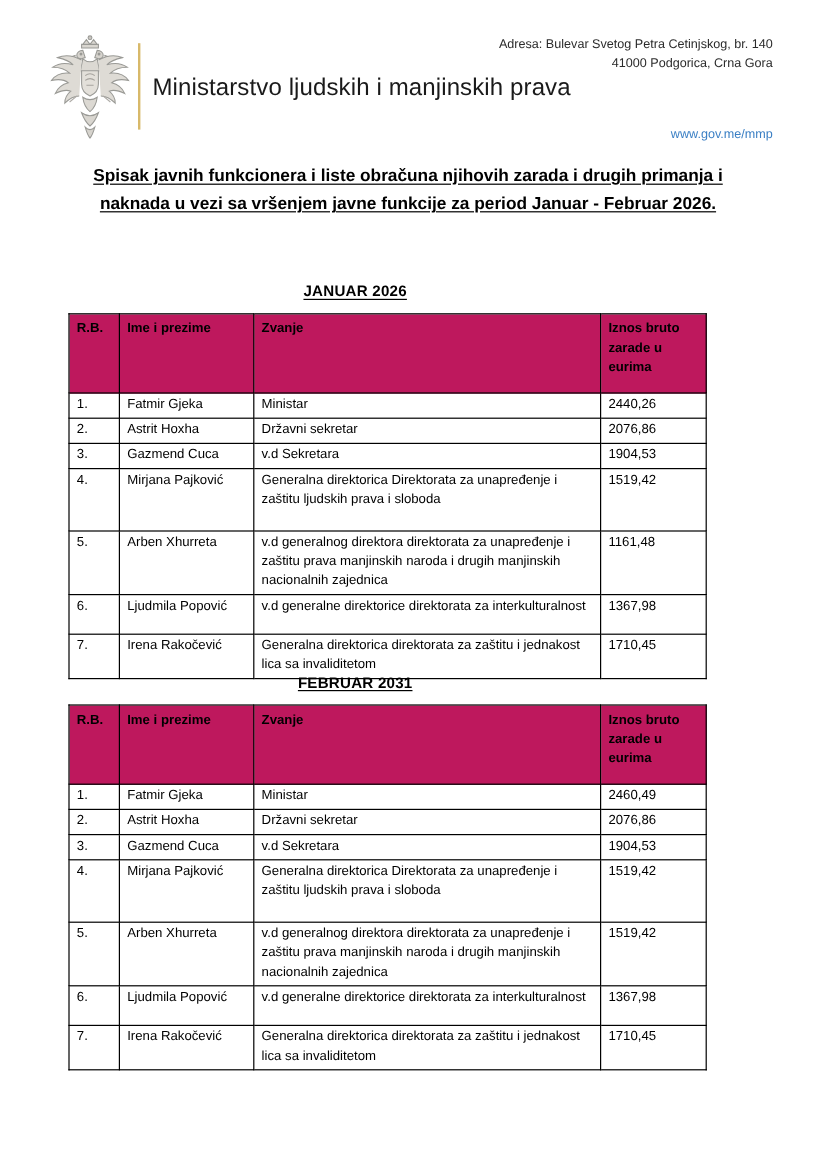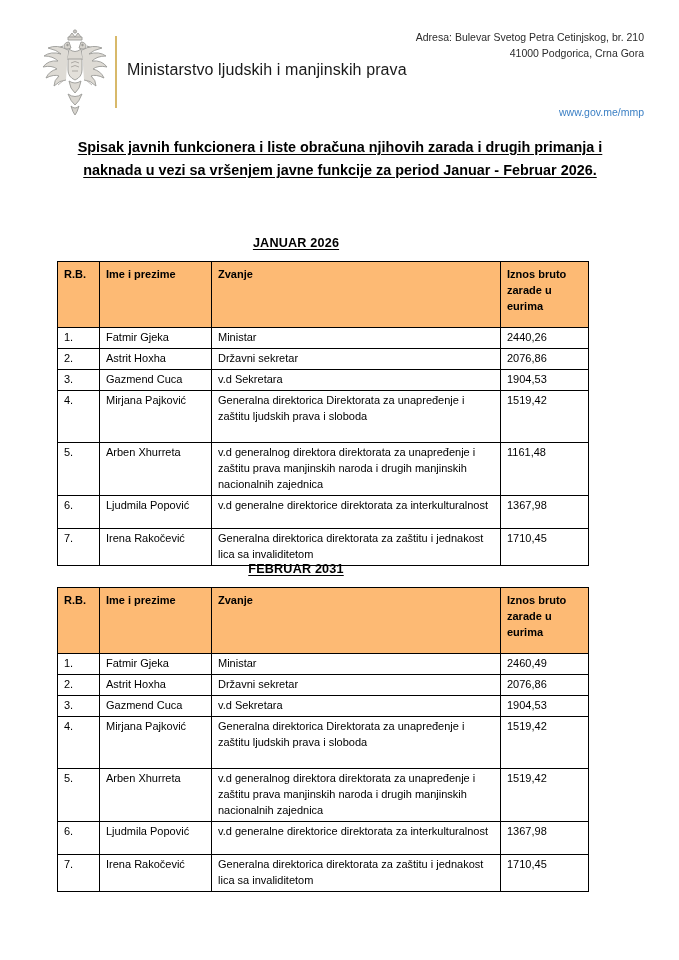--- a/index.html
+++ b/index.html
@@ -46,21 +46,21 @@
     left: 127px;
     top: 36px;
     line-height: 1.55;
   }
   .brand-country {
     font-size: 15.5px;
     color: #1a1a1a;
     letter-spacing: 0.1px;
   }
   .brand-ministry {
-    font-size: 16px;
+    font-size: 20px;
     color: #1a1a1a;
     letter-spacing: 0.1px;
   }
 
   .address-block {
     position: absolute;
     right: 35px;
     top: 8px;
     text-align: right;
     font-size: 10.5px;
@@ -116,21 +116,21 @@
   table.salary-table th,
   table.salary-table td {
     border: 1px solid #000000;
     vertical-align: top;
     padding: 2px 5px 2px 6px;
     line-height: 1.45;
     font-weight: normal;
     text-align: left;
   }
   table.salary-table thead th {
-    background: #fdba74;
+    background: #be185d;
     font-weight: bold;
     height: 58px;
     vertical-align: top;
     padding-top: 5px;
   }
   col.c-rb     { width: 42px; }
   col.c-name   { width: 112px; }
   col.c-title  { width: 289px; }
   col.c-amount { width: 88px; }
 
@@ -175,21 +175,21 @@
     </svg>
   </div>
 
   <div class="brand-rule"></div>
 
   <div class="brand-text">
     <div class="brand-ministry">Ministarstvo ljudskih i manjinskih prava</div>
   </div>
 
   <div class="address-block">
-    <div>Adresa: Bulevar Svetog Petra Cetinjskog, br. 210</div>
+    <div>Adresa: Bulevar Svetog Petra Cetinjskog, br. 140</div>
     <div>41000 Podgorica, Crna Gora</div>
     <div class="url">www.gov.me/mmp</div>
   </div>
 
 </div>
 
 <div class="doc-title">Spisak javnih funkcionera i liste obračuna njihovih zarada i drugih primanja i naknada u vezi sa vršenjem javne funkcije za period Januar - Februar   2026.</div>
 
 <div class="section section-1">
   <div class="month-heading">JANUAR 2026</div>

